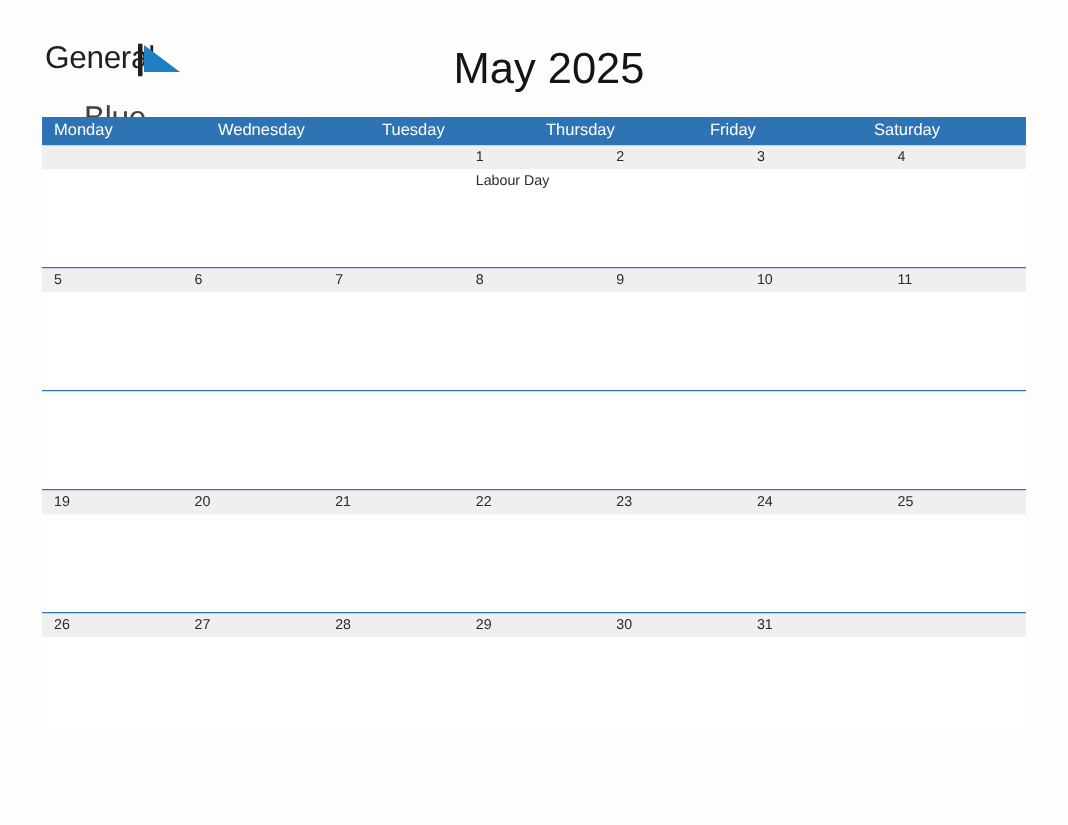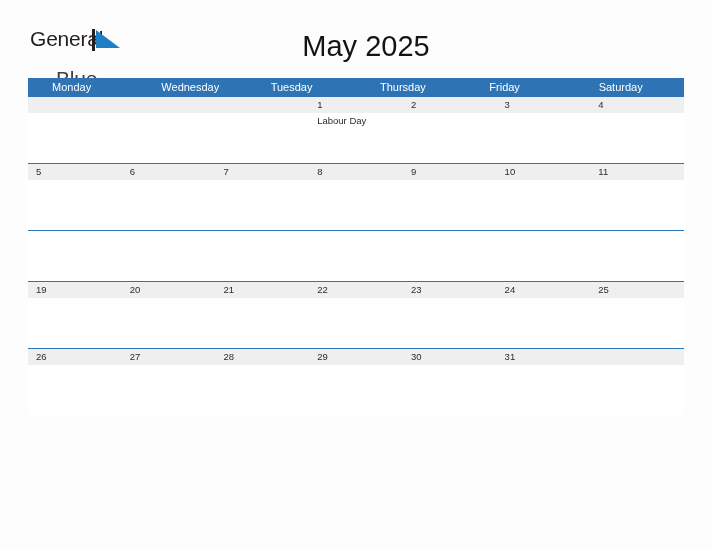--- a/index.html
+++ b/index.html
@@ -94,21 +94,21 @@
   .weekday-row {
     display: flex;
     background: #2e74b5;
     height: 19px;
   }
   .weekday {
     flex: 1 1 0;
     color: #ffffff;
     font-size: 11px;
     line-height: 19px;
-    padding-left: 24px;
+    padding-left: 8px;
     box-sizing: border-box;
     white-space: nowrap;
   }
 
   .week-row {
     border-top: 1px solid #2e74b5;
   }
   .week-row:first-of-type {
     border-top: none;
   }
@@ -126,21 +126,21 @@
     padding-left: 8px;
     box-sizing: border-box;
   }
   .day-num.empty {
     color: transparent;
   }
 
   .week-events {
     display: flex;
     background: #ffffff;
-    height: 50px;
+    height: 65px;
   }
   .day-events {
     flex: 1 1 0;
     padding-left: 8px;
     padding-top: 2px;
     box-sizing: border-box;
   }
   .event {
     font-size: 9.5px;
     line-height: 12px;

